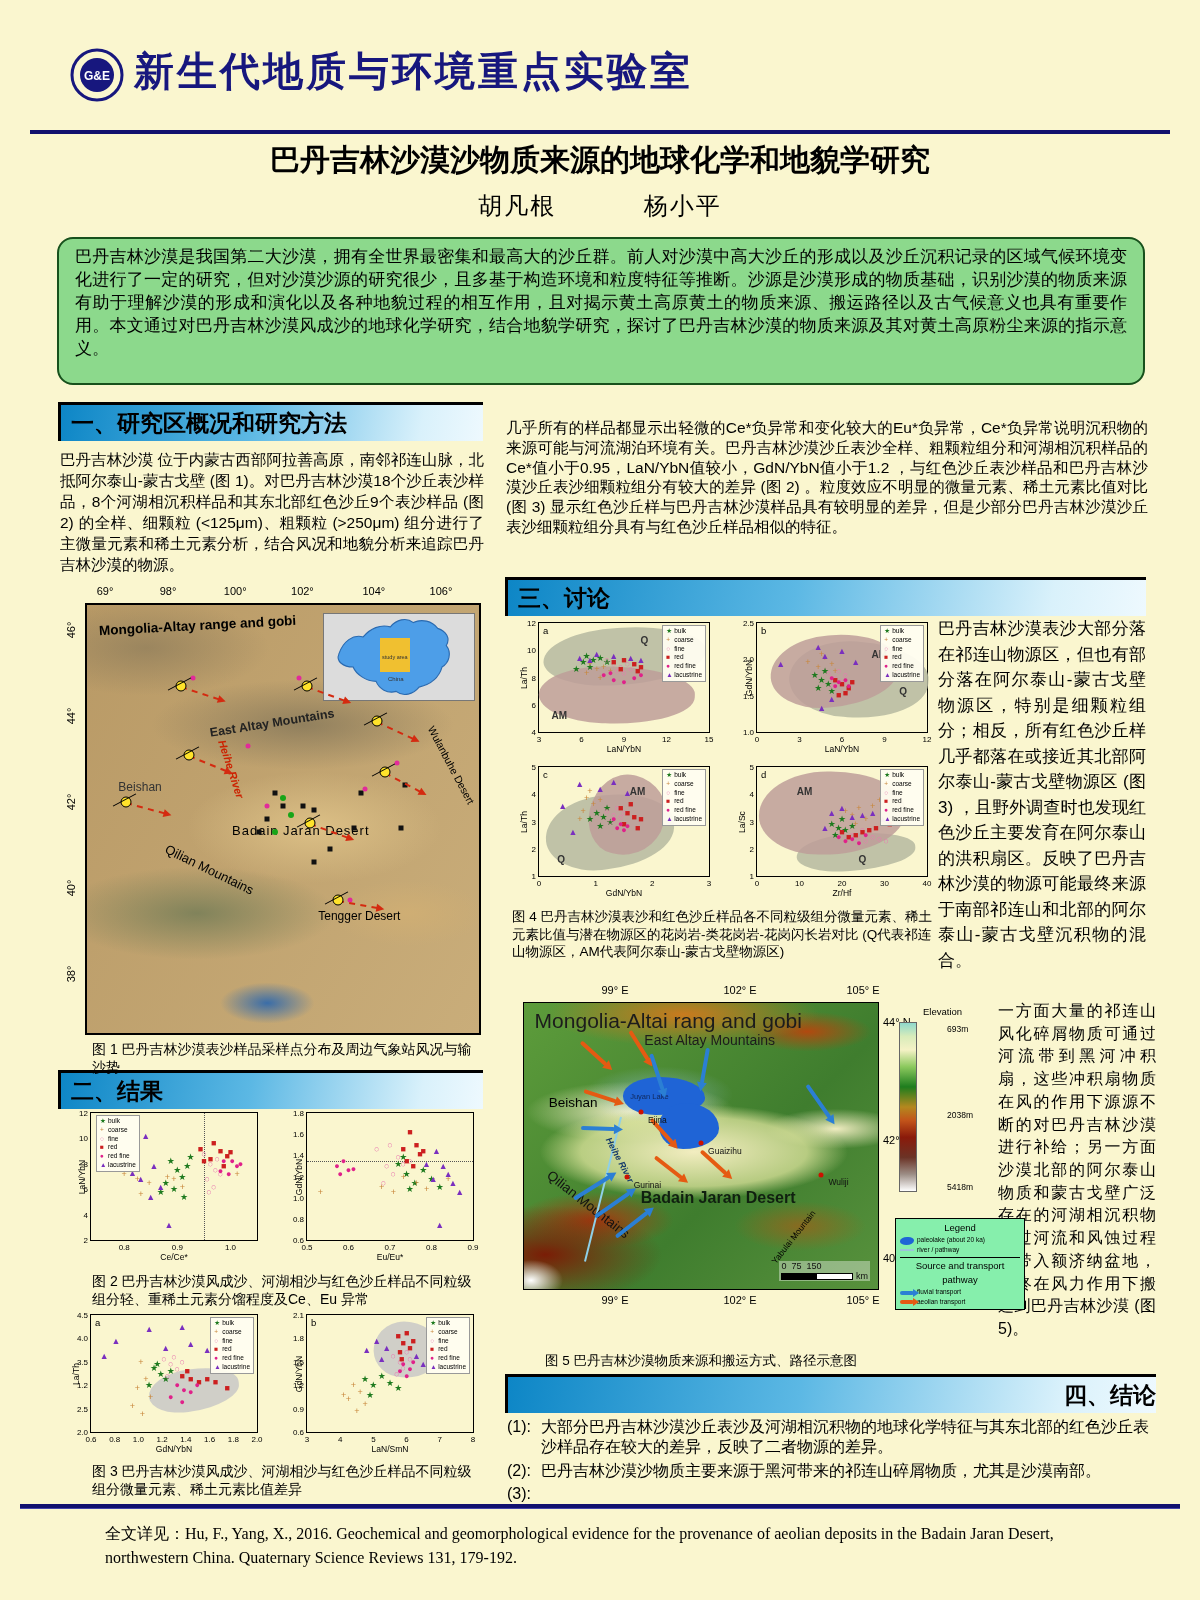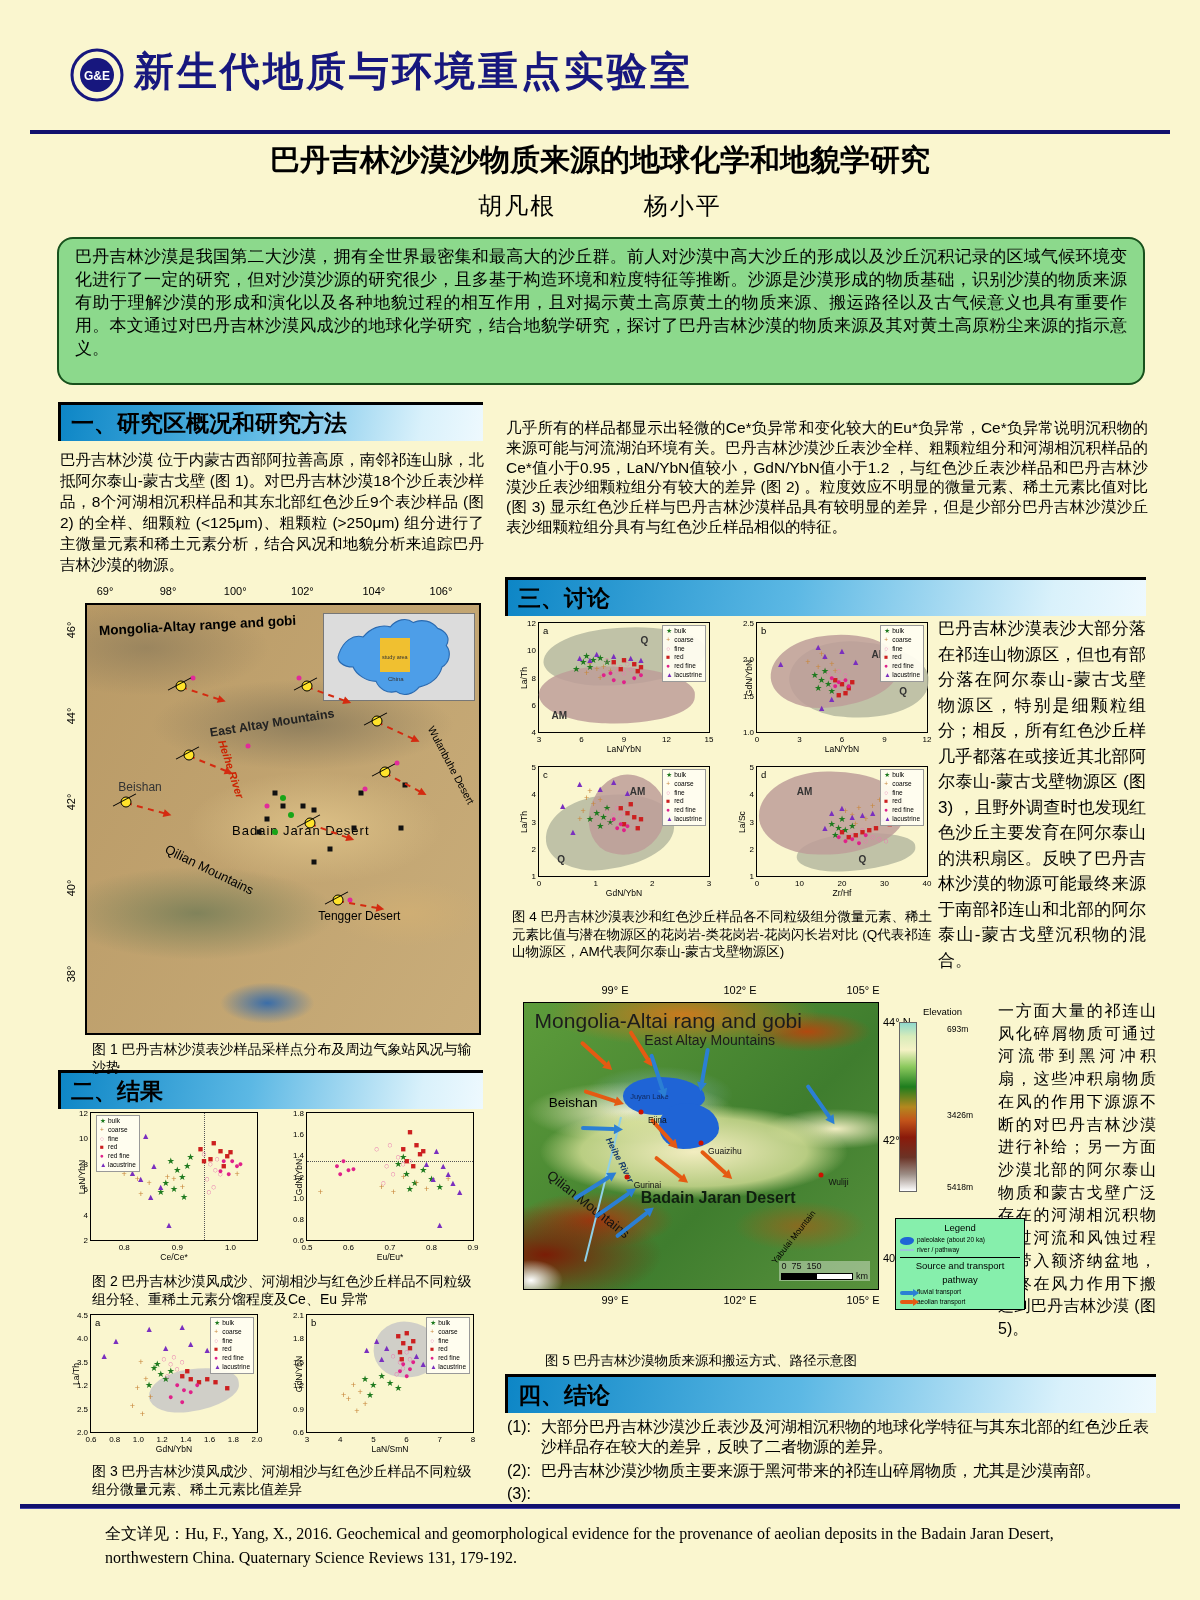--- a/index.html
+++ b/index.html
@@ -16,21 +16,21 @@
   #abstract{left:57px;top:237px;width:1052px;height:132px;background:#8cd98c;
             border:2px solid #17511c;border-radius:16px;padding:6px 16px;
             font-size:17px;line-height:1.36;text-align:justify;}
   
   .secbar{height:33px;border-top:3px solid #000;border-left:3px solid #000;
           background:linear-gradient(100deg,#0d86c6 0%,#5cb8e4 45%,#d9f1fb 85%,#eef9fe 100%);
           font-size:23px;font-weight:bold;padding-top:3px;padding-left:10px;color:#000;}
   #sec1{left:58px;top:402px;width:412px;}
   #sec2{left:58px;top:1070px;width:412px;}
   #sec3{left:505px;top:577px;width:628px;}
-  #sec4{left:505px;top:1374px;width:638px;}
+  #sec4{left:505px;top:1374px;width:638px;text-align:right;}
   .body-text{font-size:15.5px;line-height:1.35;text-align:justify;}
   #p1{left:60px;top:450px;width:424px;}
   #p2{left:506px;top:418px;width:642px;line-height:1.28;}
   #p3{left:938px;top:616px;width:208px;font-size:17px;line-height:1.5;}
   #p4{left:998px;top:1000px;width:158px;font-size:16px;line-height:1.42;}
   .caption{font-size:14px;line-height:1.3;}
   #f1cap{left:92px;top:1040px;width:392px;}
   #f2cap{left:92px;top:1272px;width:380px;}
   #f3cap{left:92px;top:1462px;width:380px;}
   #f4cap{left:512px;top:908px;width:424px;font-size:13.5px;}
@@ -887,21 +887,21 @@
         <div class="townlab" style="left: 52%; top: 50%;">Guaizihu</div>
         <div class="town" style="left: 29%; top: 61%;"></div>
         <div class="townlab" style="left: 31%; top: 62%;">Gurinai</div>
         <div class="town" style="left: 84%; top: 60%;"></div>
         <div class="townlab" style="left: 86%; top: 61%;">Wuliji</div>
       </div>
 
     <div id="cbar"></div>
     <span class="cblab" style="left:390px;top:24px;font-size:9.5px">Elevation</span>
     <span class="cblab" style="left:414px;top:42px">693m</span>
-    <span class="cblab" style="left:414px;top:128px">3426m</span>
+    <span class="cblab" style="left:414px;top:128px">2038m</span>
     <span class="cblab" style="left:414px;top:200px">5418m</span>
 
     <div id="f5leg">
       <div class="h">Legend</div>
       <div><span class="legico lk"></span><span>paleolake (about 20 ka)</span></div>
       <div><span class="legico ln"></span><span>river / pathway</span></div>
       <div class="h" style="border-top:1px solid #000;margin-top:2px;padding-top:1px">Source and transport pathway</div>
       <div><span class="legico aro ab"></span><span>fluvial transport</span></div>
       <div><span class="legico aro ao"></span><span>aeolian transport</span></div>
     </div>

